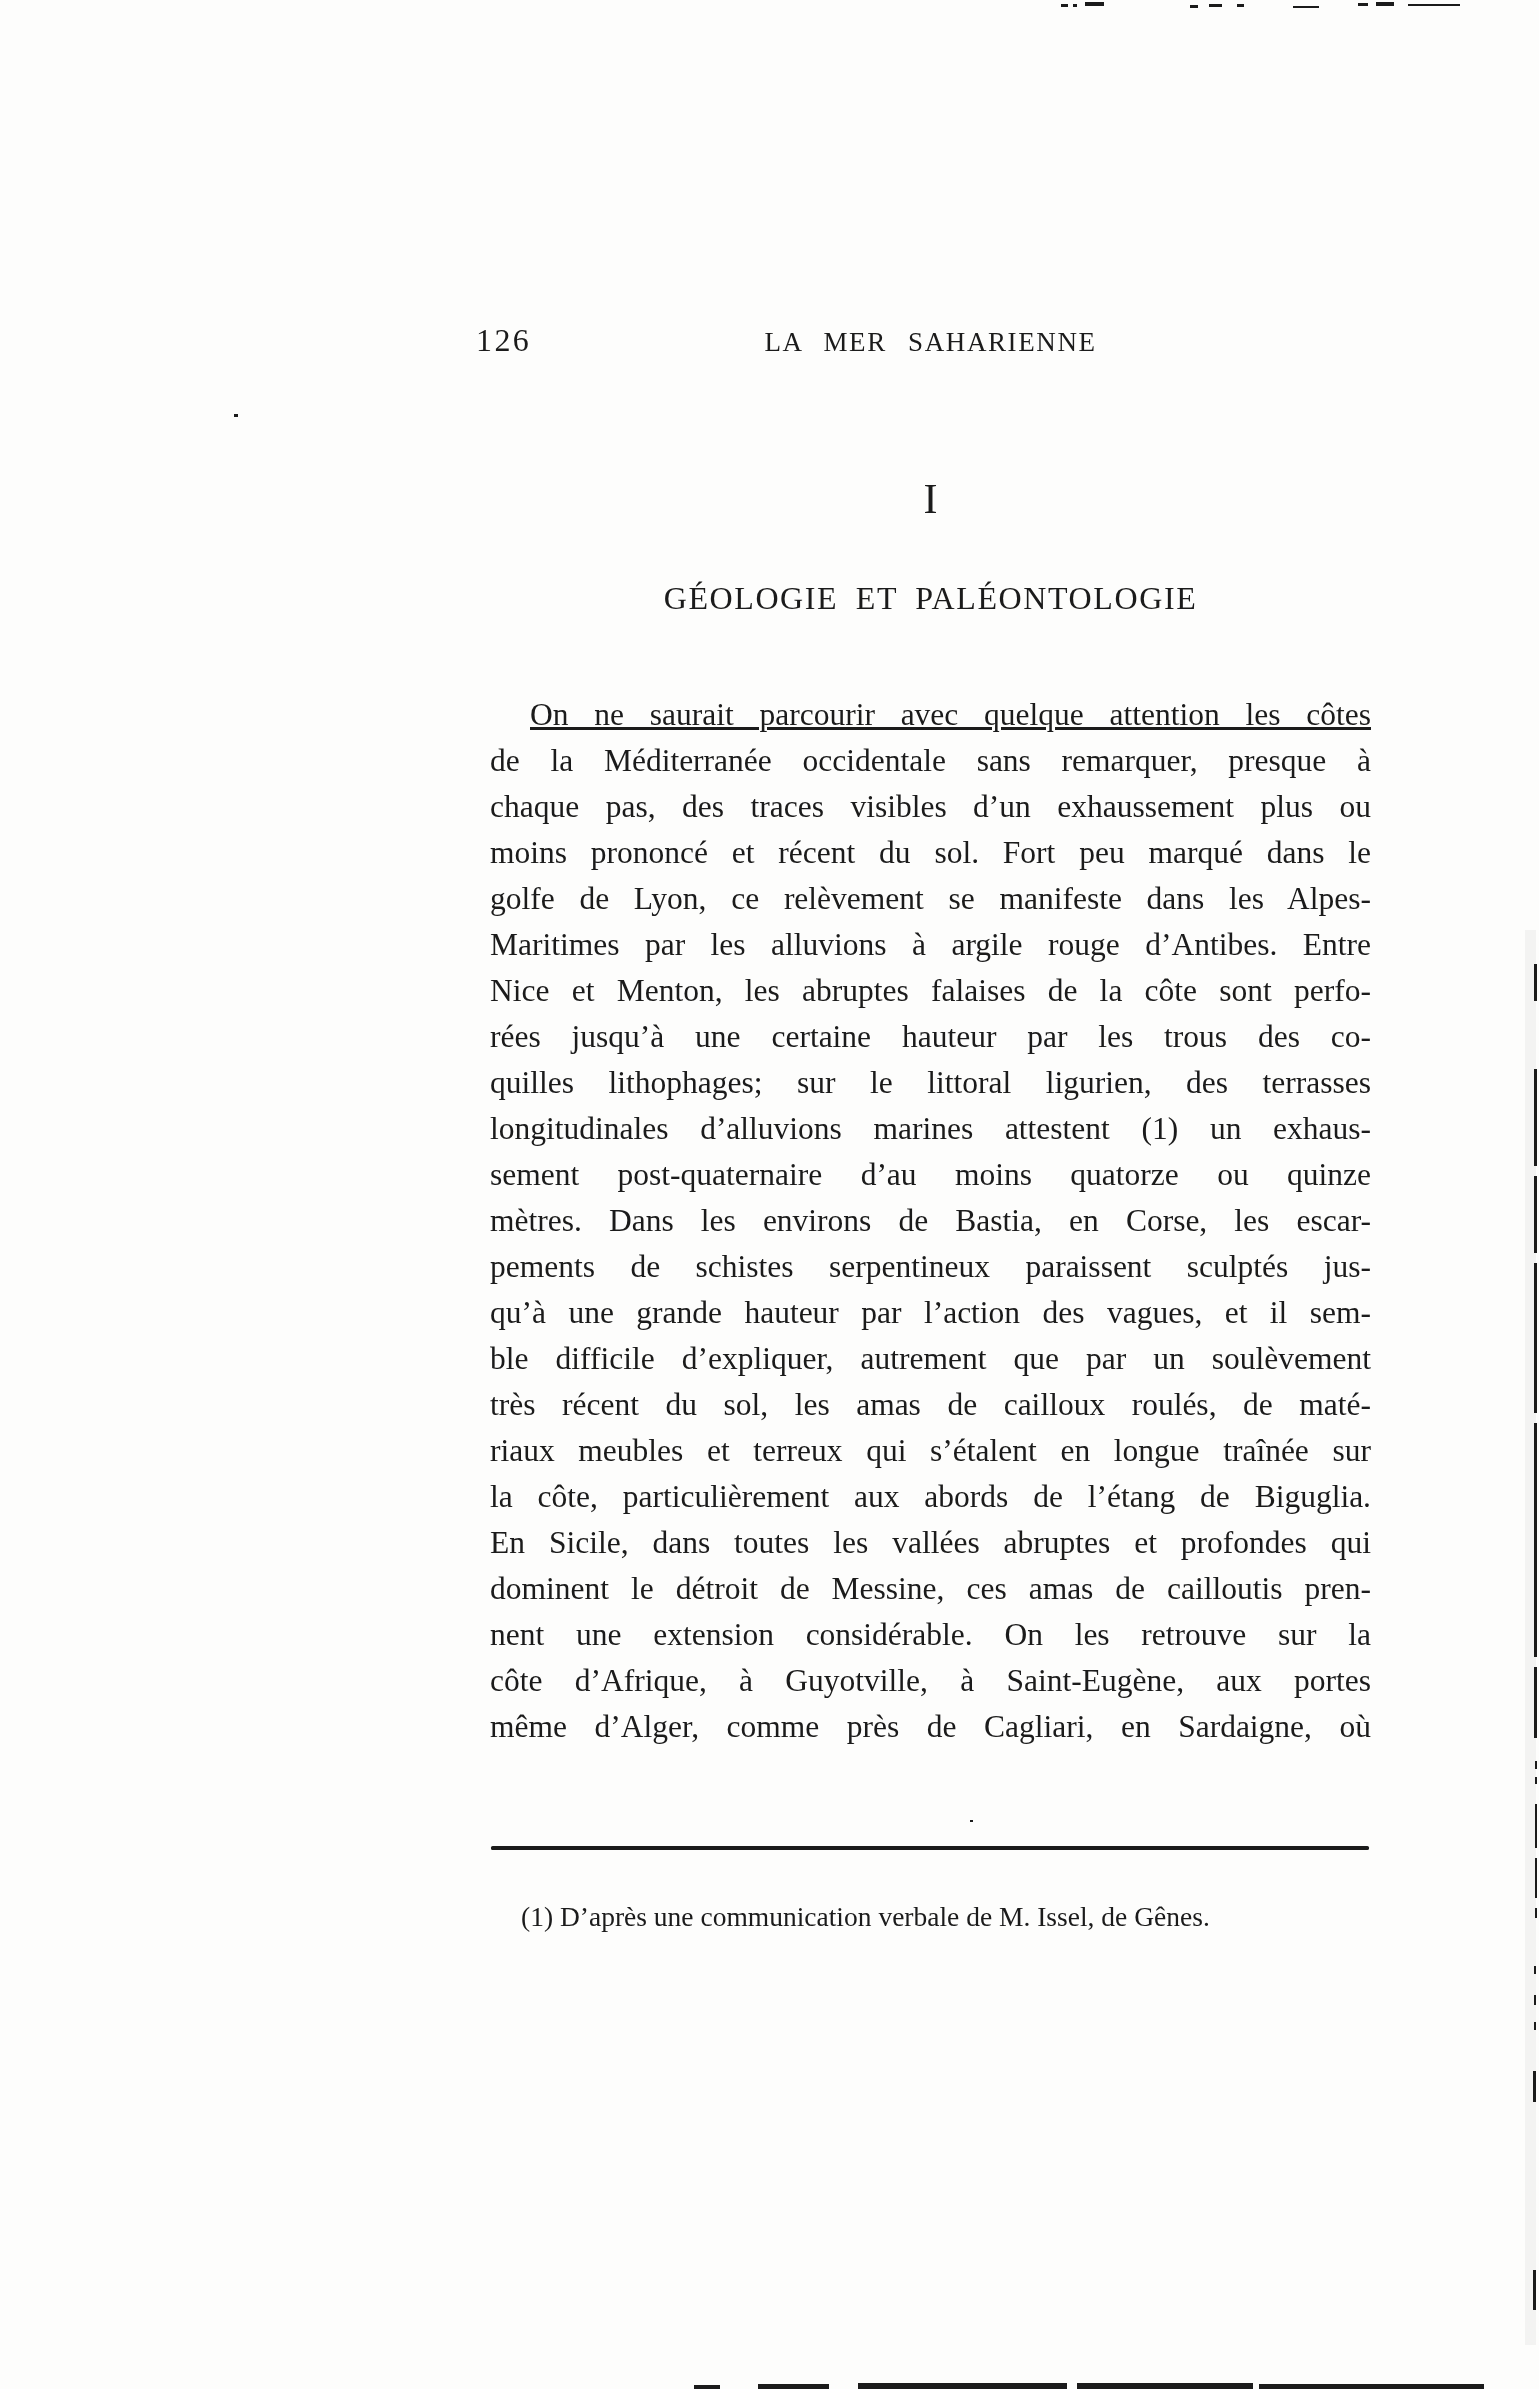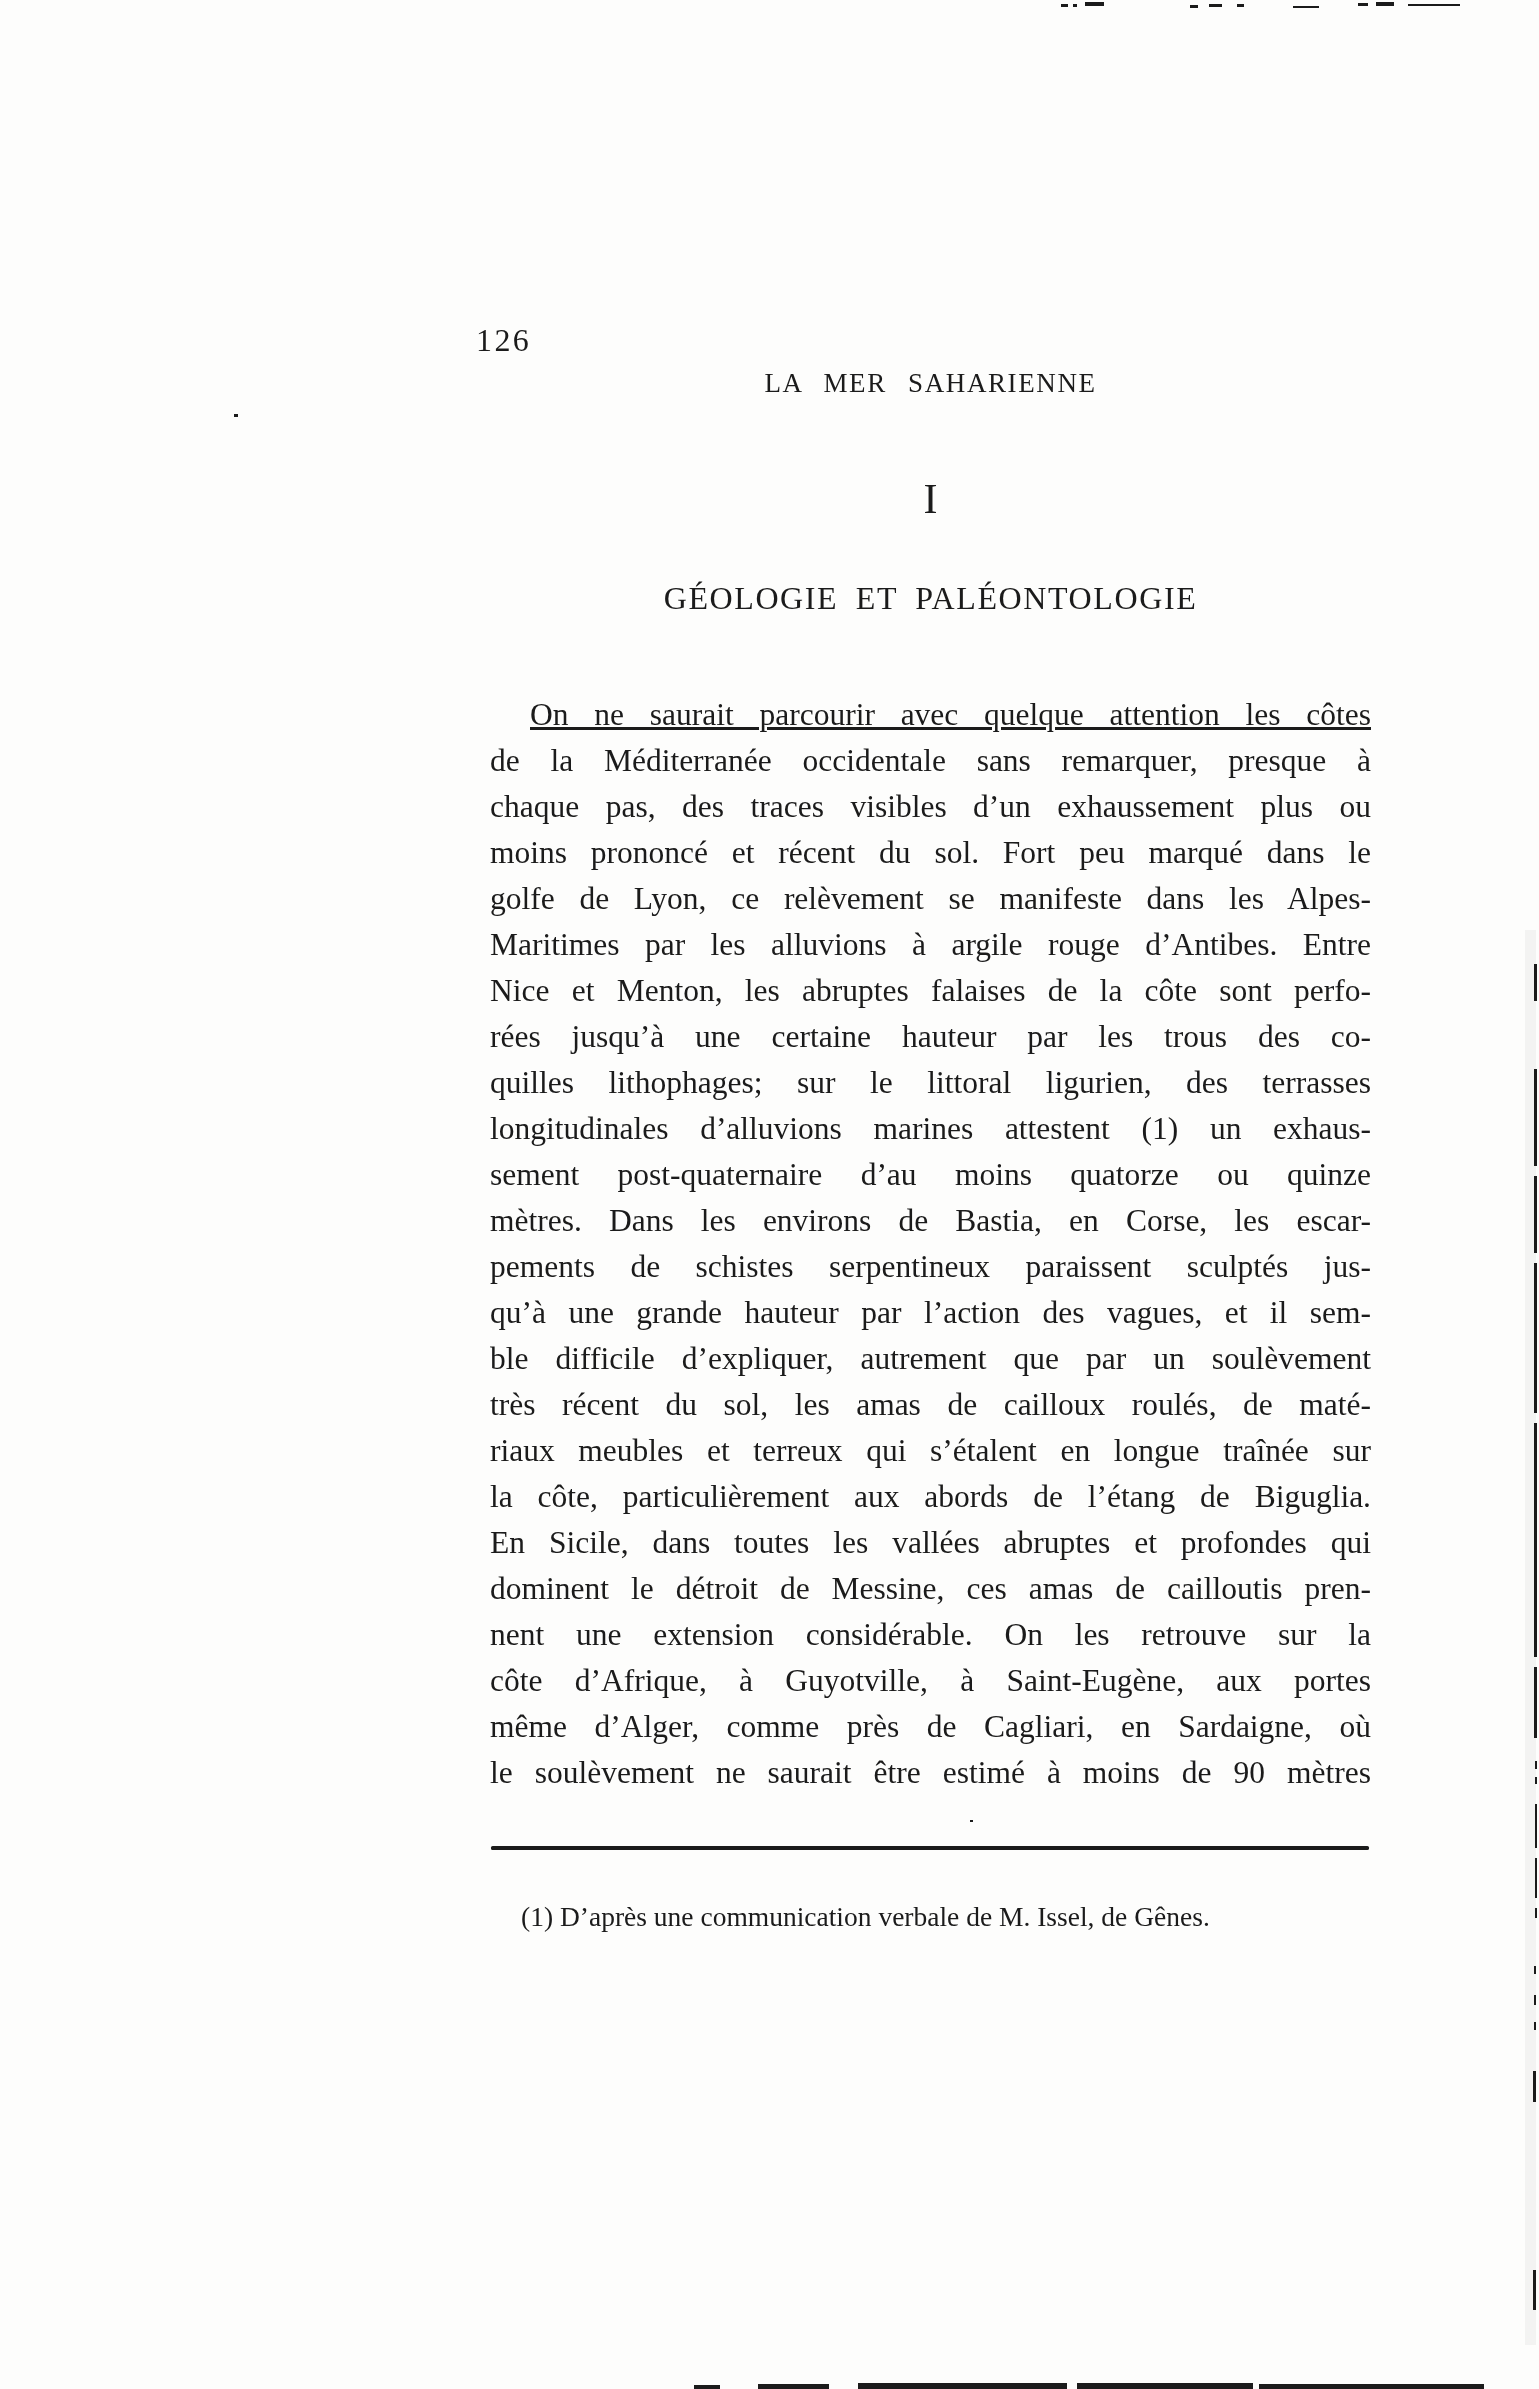--- a/index.html
+++ b/index.html
@@ -17,21 +17,20 @@
   .folio {
     position:absolute; left:476px; top:322px;
     font-size:32px; letter-spacing:2.4px;
     white-space:nowrap;
   }
   .running-header {
     position:absolute; left:490px; top:327px; width:881px;
     text-align:center;
     font-size:27px; letter-spacing:1.6px; word-spacing:13px;
     white-space:nowrap;
-    margin-top:41px;
   }
   .section-number {
     position:absolute; left:490px; top:475px; width:881px;
     text-align:center;
     font-size:42px;
   }
   .section-heading {
     position:absolute; left:490px; top:580px; width:881px;
     text-align:center;
     font-size:32px; letter-spacing:1.6px; word-spacing:8px;
@@ -100,21 +99,20 @@
       <div class="body-line">qu’à une grande hauteur par l’action des vagues, et il sem-</div>
       <div class="body-line">ble difficile d’expliquer, autrement que par un soulèvement</div>
       <div class="body-line">très récent du sol, les amas de cailloux roulés, de maté-</div>
       <div class="body-line">riaux meubles et terreux qui s’étalent en longue traînée sur</div>
       <div class="body-line">la côte, particulièrement aux abords de l’étang de Biguglia.</div>
       <div class="body-line">En Sicile, dans toutes les vallées abruptes et profondes qui</div>
       <div class="body-line">dominent le détroit de Messine, ces amas de cailloutis pren-</div>
       <div class="body-line">nent une extension considérable.  On les retrouve sur la</div>
       <div class="body-line">côte d’Afrique, à Guyotville, à Saint-Eugène, aux portes</div>
       <div class="body-line">même d’Alger, comme près de Cagliari, en Sardaigne, où</div>
-      <div class="body-line">le soulèvement ne saurait être estimé à moins de 90 mètres</div>
     </div>
 
   <div class="footnote-rule"></div>
 
   <div class="footnote">(1) D’après une communication verbale de M. Issel, de Gênes.</div>
 
   <div class="artifact" style="left:1061px;top:4px;width:6.5px;height:3.2px"></div>
   <div class="artifact" style="left:1073px;top:4px;width:4px;height:3.2px"></div>
   <div class="artifact" style="left:1085px;top:2.4px;width:19.4px;height:4px"></div>
   <div class="artifact" style="left:1190px;top:4.8px;width:8px;height:3.2px"></div>

